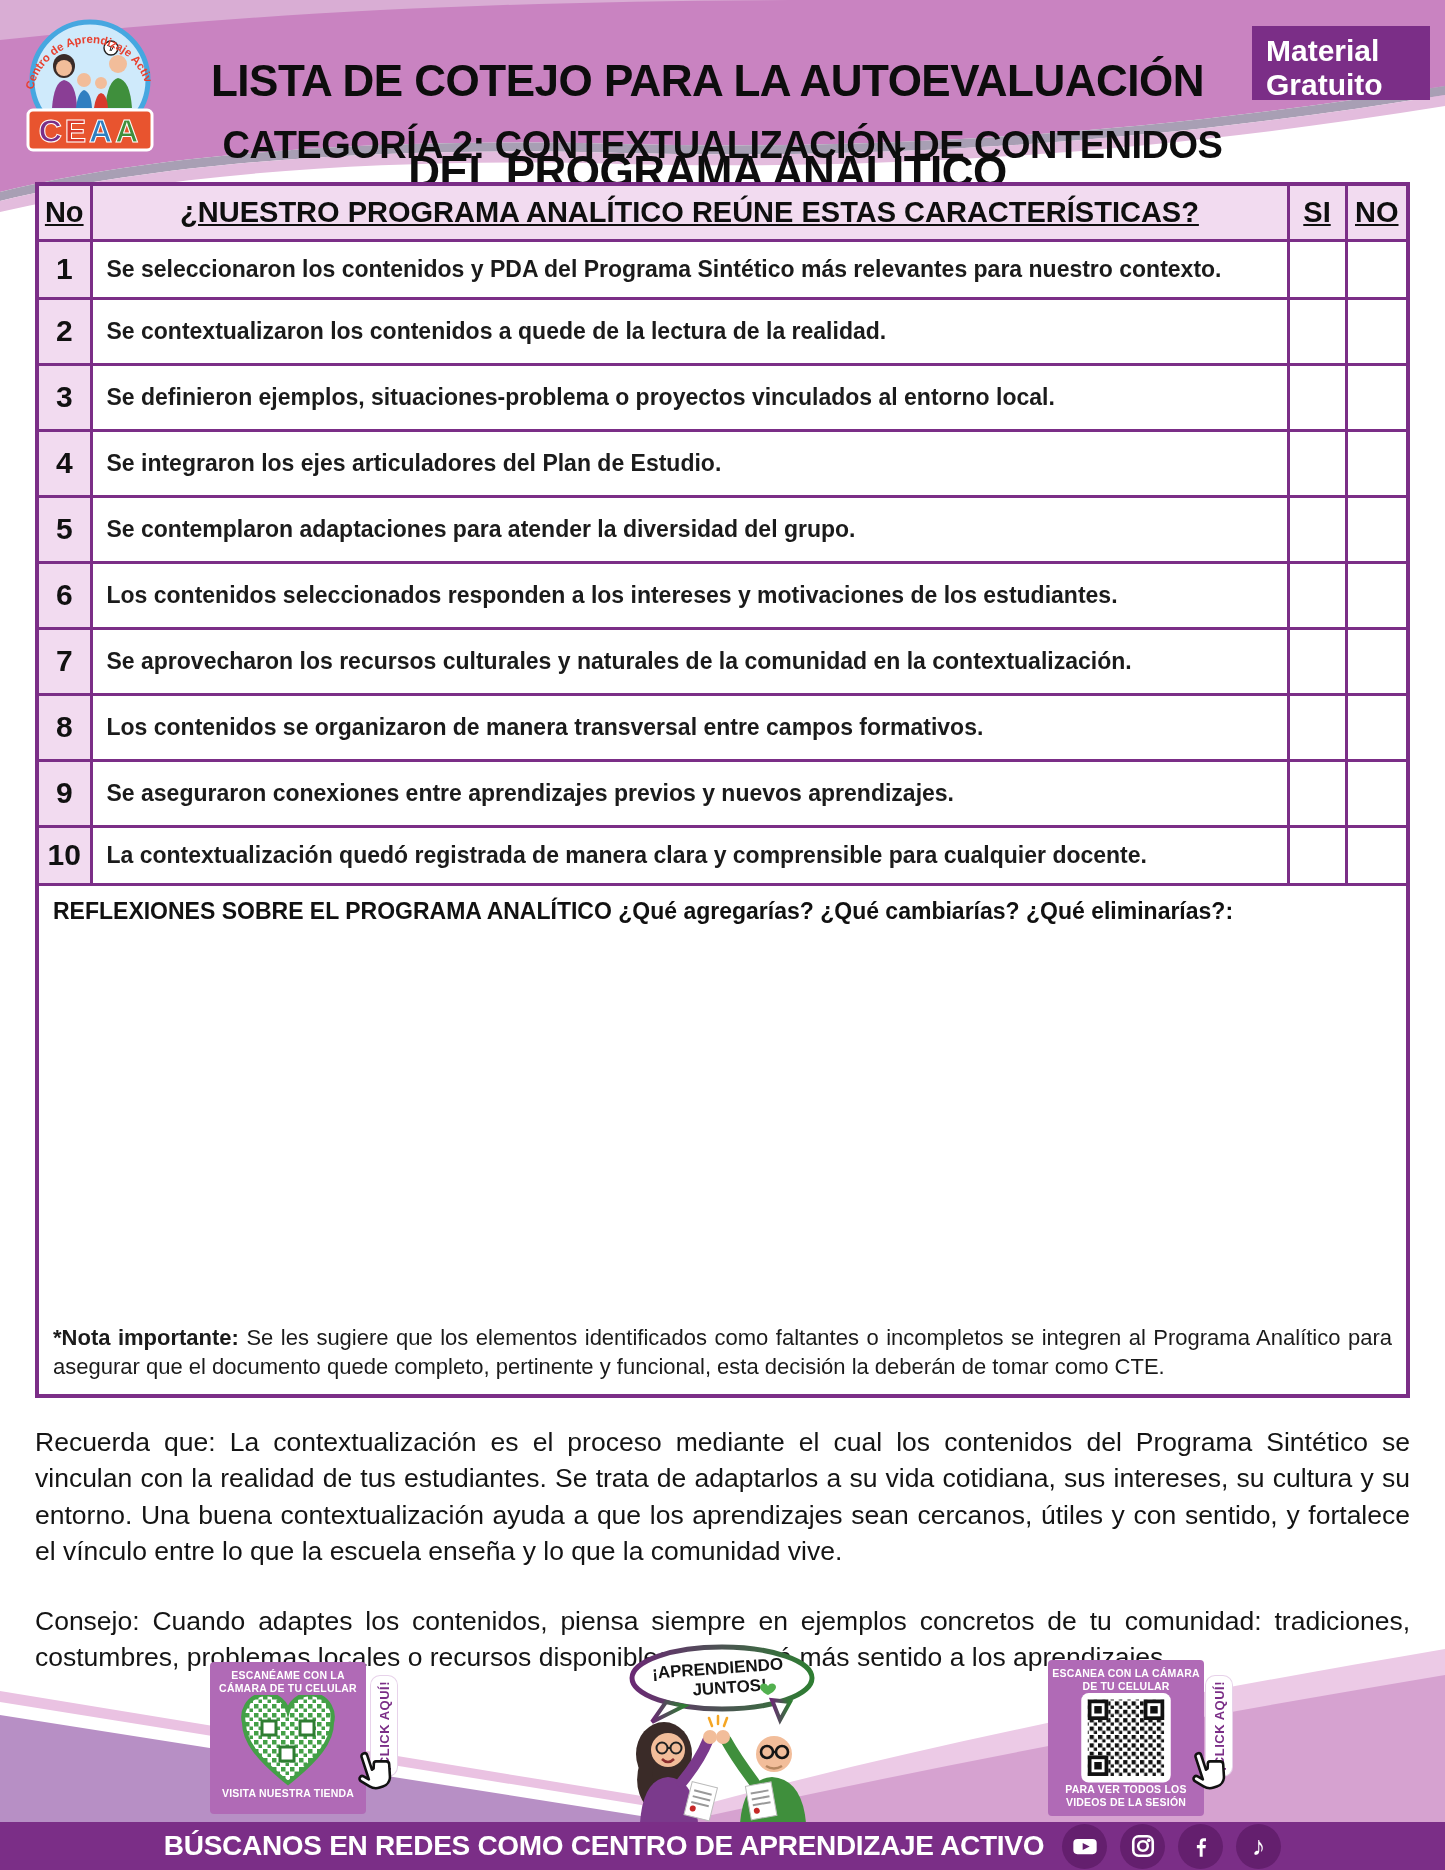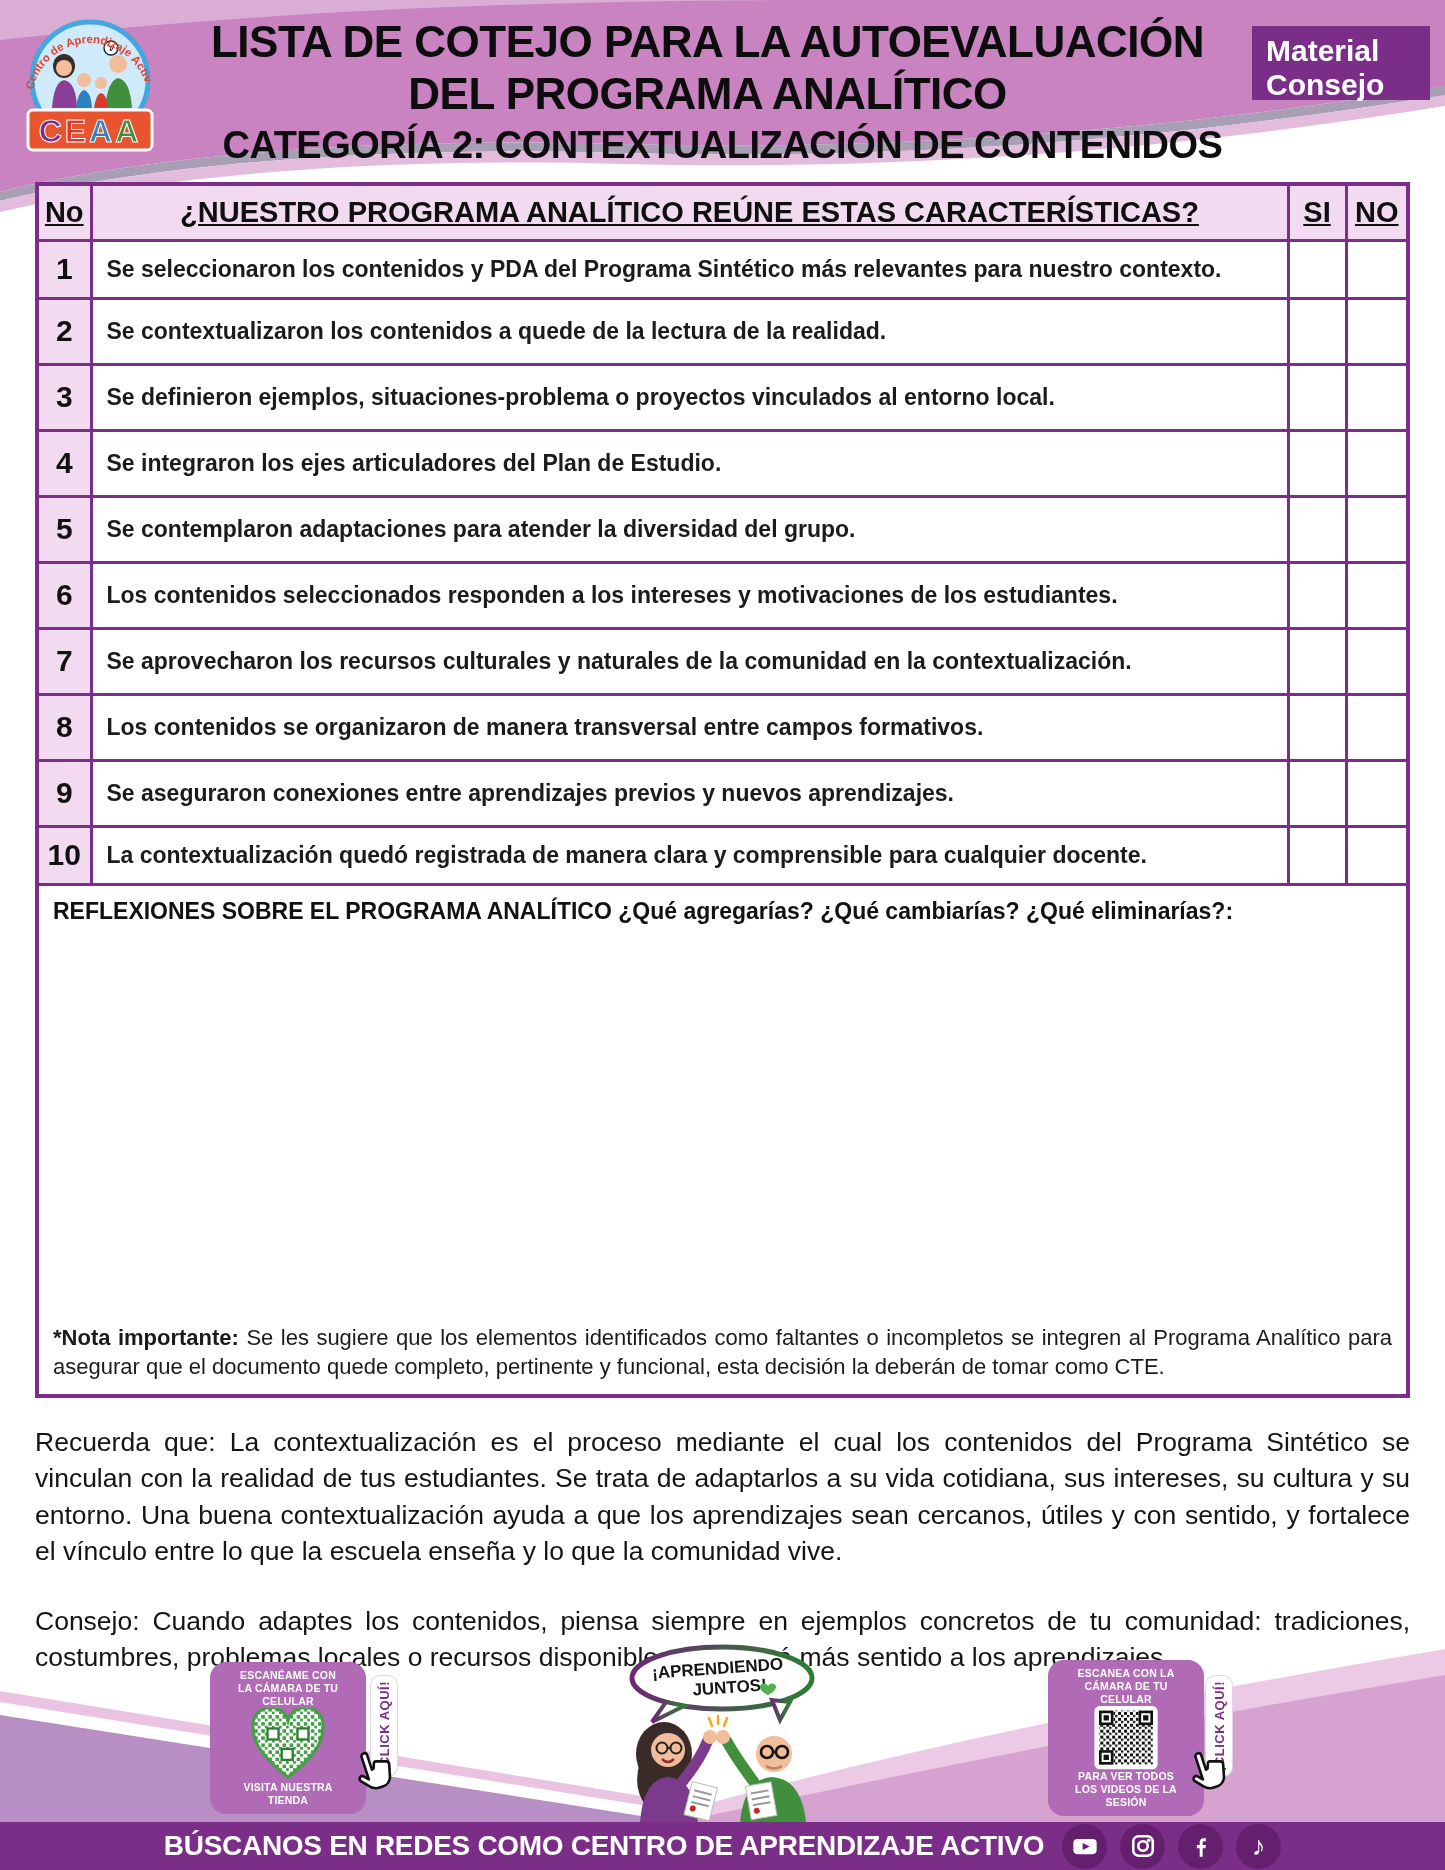--- a/index.html
+++ b/index.html
@@ -10,21 +10,21 @@
     --icon_circle:#641f6e;
   }
   *{box-sizing:border-box;margin:0;padding:0;}
   body{margin:0;background:#888;}
   .page{position:relative;width:1445px;height:1870px;background:#fff;overflow:hidden;
         font-family:"Liberation Sans",sans-serif;color:#161616;margin:0 auto;}
   
   .hdr-wave{position:absolute;top:0;left:0;width:1445px;height:215px;pointer-events:none;}
   .logo{position:absolute;top:4px;left:14px;width:152px;height:152px;}
   .titles{position:absolute;top:16px;left:175px;width:1065px;text-align:center;}
-  .titles .t1,.titles .t2{font-size:44px;font-weight:700;letter-spacing:-0.5px;color:#0d0d0d;line-height:1.18;}
+  .titles .t1,.titles .t2{font-size:44px;font-weight:700;letter-spacing:-0.5px;color:#0d0d0d;line-height:1.18;margin-top:39px;}
   .mat-badge{position:absolute;top:26px;left:1252px;width:178px;height:74px;background:var(--accent);
              color:#fff;font-weight:700;font-size:30px;line-height:1.13;padding:8px 0 0 14px;}
   .cat-title{position:absolute;top:124px;left:0;width:100%;text-align:center;
              font-size:38px;font-weight:700;letter-spacing:-0.5px;color:#0d0d0d;}
   
   .content{position:absolute;top:182px;left:35px;right:35px;}
   table.check{width:100%;border-collapse:collapse;border:4px solid var(--accent);table-layout:fixed;}
   table.check th,table.check td{border:3px solid var(--accent);}
   th{background:var(--cell);font-size:29px;font-weight:700;color:#0f0f0f;height:56px;text-decoration:underline;}
   col.c-no{width:54px;} col.c-si{width:58px;} col.c-nocol{width:62px;}
@@ -37,23 +37,23 @@
   .refl-space{position:absolute;top:46px;left:0;right:0;bottom:96px;}
   .refl-note{position:absolute;left:14px;right:14px;bottom:12px;font-size:22px;line-height:1.35;
              text-align:justify;color:#1b1b1b;}
   .refl-note b{font-weight:700;margin-top:32px;}
   
   .para{margin-top:26px;font-size:26.5px;line-height:1.37;text-align:justify;color:#141414;}
   .para b{font-weight:400;}
   .para+.para{margin-top:34px;}
   
   .ftr-wave{position:absolute;left:0;bottom:48px;width:1445px;height:195px;pointer-events:none;}
-  .qr-card{position:absolute;width:156px;background:var(--qr_badge);border-radius:16px;
-           display:flex;flex-direction:column;align-items:center;justify-content:space-between;
-           padding:7px 22px;z-index:3;}
+  .qr-card{position:absolute;width:156px;background:var(--qr_badge);border-radius:4px;
+           display:flex;flex-direction:column;align-items:center;
+           padding:7px 0;z-index:3;}
   .qr-card.left{left:210px;top:1662px;height:152px;}
   .qr-card.right{left:1048px;top:1660px;height:156px;}
   .qr-card .qt{color:#fff;font-weight:700;font-size:10.5px;text-align:center;line-height:1.25;letter-spacing:0.2px;}
   .click-pill{position:absolute;width:26px;height:100px;background:#fff;border-radius:9px;
               display:flex;align-items:center;justify-content:center;z-index:3;box-shadow:0 0 0 1px #e7d2ea;}
   .click-pill span{writing-mode:vertical-rl;transform:rotate(180deg);font-size:13px;font-weight:700;
                    color:var(--accent);letter-spacing:0.5px;white-space:nowrap;}
   .click-pill.lp{left:371px;top:1676px;}
   .click-pill.rp{left:1206px;top:1676px;}
   .hand{position:absolute;width:46px;height:48px;z-index:4;}
@@ -108,21 +108,21 @@
     </svg>
   </div>
 
   <div class="titles">
     <div class="t1">LISTA DE COTEJO PARA LA AUTOEVALUACIÓN</div>
     <div class="t2">DEL PROGRAMA ANALÍTICO</div>
   </div>
 
   <div class="mat-badge">
     <div>Material</div>
-    <div>Consejo</div>
+    <div>Gratuito</div>
   </div>
 
   <div class="cat-title">CATEGORÍA 2: CONTEXTUALIZACIÓN DE CONTENIDOS</div>
 
   <div class="content">
 
     <table class="check">
       <colgroup>
           <col class="c-no">
           <col>

